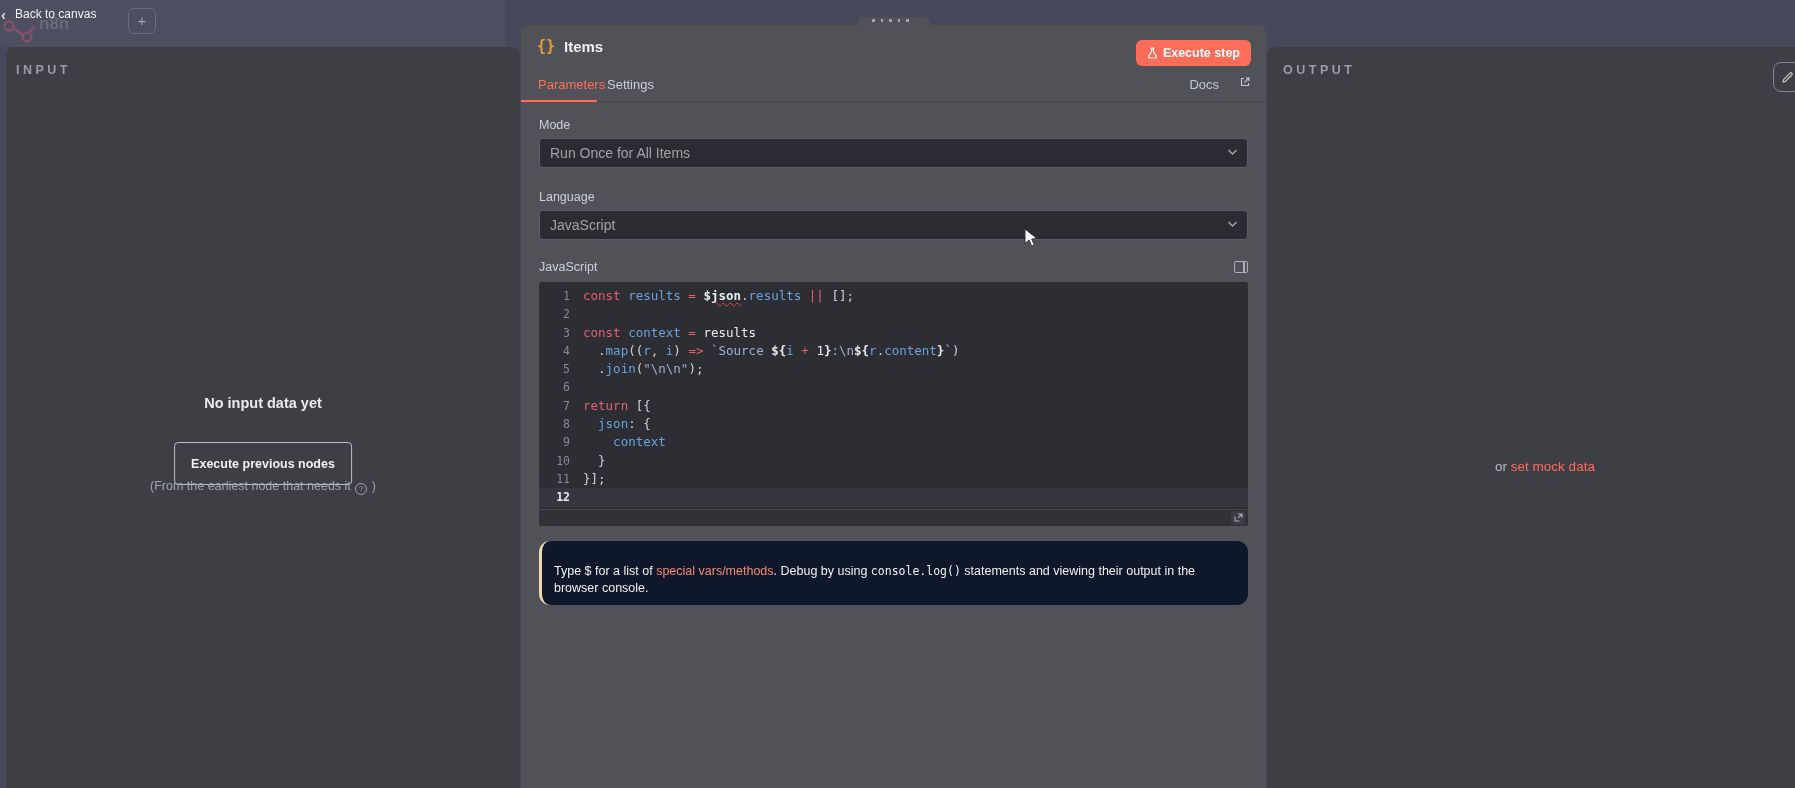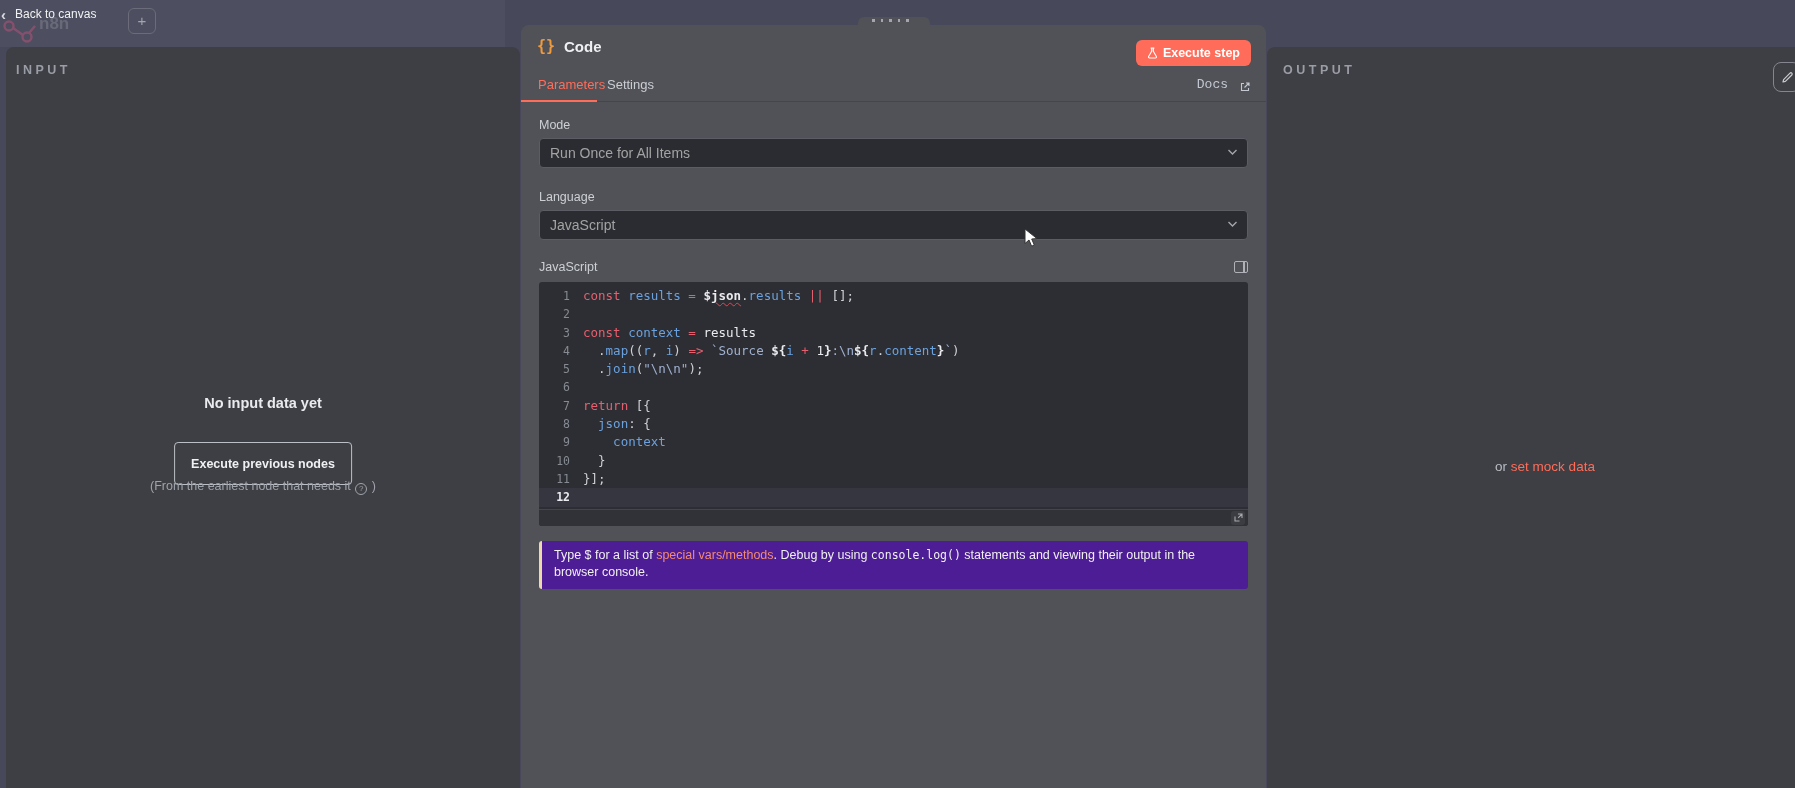--- a/index.html
+++ b/index.html
@@ -41,21 +41,21 @@
   .m-header { position:relative; height:45px; }
   .m-braces { position:absolute; left:16px; top:12px; font-size:15px; font-weight:700; color:#f09a3e; font-family:"DejaVu Sans Mono", monospace; }
   .m-title { position:absolute; left:43px; top:13px; font-size:15px; font-weight:700; color:#eef0f2; }
   .exec-step-btn { position:absolute; right:15px; top:15px; height:26px; padding:0 11px; background:#ff6d5a; border:none; border-radius:6px; color:#fff; font-size:12.5px; font-weight:600; font-family:inherit; display:flex; align-items:center; gap:5px; cursor:pointer; }
 
   .tabbar { position:absolute; left:0; right:0; top:45px; height:32px; border-bottom:1px solid #45464c; }
   .tab { position:absolute; top:7px; font-size:13px; cursor:pointer; }
   .tab-params { left:17px; color:#ff6d5a; }
   .tab-settings { left:86px; color:#c9cdd4; }
   .tab-underline { position:absolute; left:0; bottom:-1px; width:76px; height:2px; background:#ff6d5a; }
-  .docs-link { position:absolute; right:16px; top:7px; font-size:13px; color:#c3c8d2; cursor:pointer; display:flex; align-items:flex-end; gap:12px;font-family:Liberation Mono, monospace; }
+  .docs-link { position:absolute; right:16px; top:7px; font-size:13px; color:#c3c8d2; cursor:pointer; display:flex; align-items:flex-start; gap:21px; }
 
   .m-content { position:absolute; left:18px; right:18px; top:78px; }
   .field-label { font-size:12.5px; color:#ccd0d6; margin:15px 0 6px; }
   .select { position:relative; height:30px; background:#2b2c31; border:1px solid #5c5d64; border-radius:4px; cursor:pointer; }
   .select-value { position:absolute; left:10px; top:0; line-height:28px; font-size:14px; color:#a3a3a3; }
   .select-chev { position:absolute; right:9px; top:9px; }
 
   .editor-label-row { display:flex; justify-content:space-between; align-items:center; margin:20px 0 8px; }
   .editor-label { font-size:12.5px; color:#ccd0d6; }
   .panel-toggle { width:14px; height:12px; border:1.4px solid #aeb1b8; border-radius:2px; position:relative; cursor:pointer; background:transparent; }
@@ -76,21 +76,21 @@
   .tk-var  { color:#6ba1dd; }
   .tk-pun  { color:#ced1d7; }
   .tk-str  { color:#9fb0d0; }
   .tk-esc  { color:#9fb0d0; }
   .tk-num  { color:#e9ebee; }
   .tk-brace{ color:#e9ebee; font-weight:700; }
   .tk-plain{ color:#e9ebee; }
   .tk-dollar { color:#e9ebee; font-weight:700; }
   .tk-dollar-err { color:#e9ebee; font-weight:700; text-decoration:underline wavy #e0454d; text-decoration-thickness:1px; text-underline-offset:2px; }
 
-  .hint-box { margin-top:15px; background:#4c1d95; border-left:3px solid #ecd9ae; border-radius:3px; padding:6px 12px 7px; font-size:12.5px; line-height:1.4; color:#f0f0ee; }
+  .hint-box { margin-top:15px; background:#0f172a; border-left:3px solid #ecd9ae; border-radius:11px; padding:22px 12px 7px; font-size:12.5px; line-height:1.4; color:#f0f0ee; }
   .hint-link { color:#f58a70; cursor:pointer; }
   .hint-code { font-family:"DejaVu Sans Mono", monospace; font-size:11.5px; }
 
   .cursor { position:absolute; left:1024px; top:228px; pointer-events:none; }
 </style>
 </head>
 <body>
 
 <div class="stage">
 
@@ -138,21 +138,21 @@
     <span></span>
       <span></span>
       <span></span>
       <span></span>
       <span></span>
   </div>
 
   <section class="main-panel">
     <div class="m-header">
       <span class="m-braces">{}</span>
-      <span class="m-title">Code</span>
+      <span class="m-title">Items</span>
       <button class="exec-step-btn">
         <svg width="11" height="12" viewBox="0 0 11 12">
           <path d="M4 1 h3 M4.7 1 v3.2 L1.6 9.6 A1 1 0 0 0 2.5 11 h6 A1 1 0 0 0 9.4 9.6 L6.3 4.2 V1" fill="none" stroke="#fff" stroke-width="1.1" stroke-linecap="round" stroke-linejoin="round"></path>
         </svg>
         <span>Execute step</span>
       </button>
     </div>
 
     <div class="tabbar">
       <span class="tab tab-params">Parameters</span>

